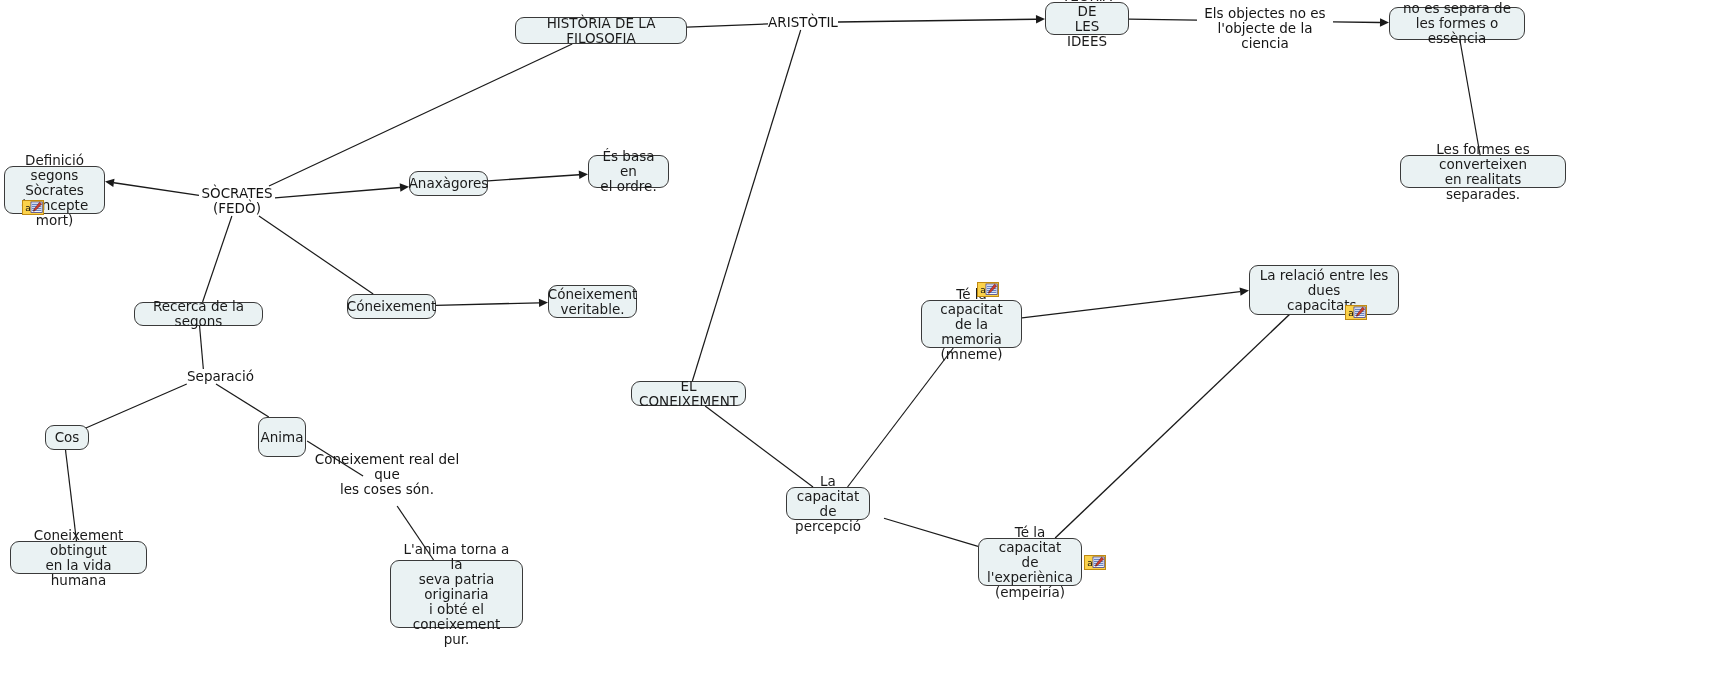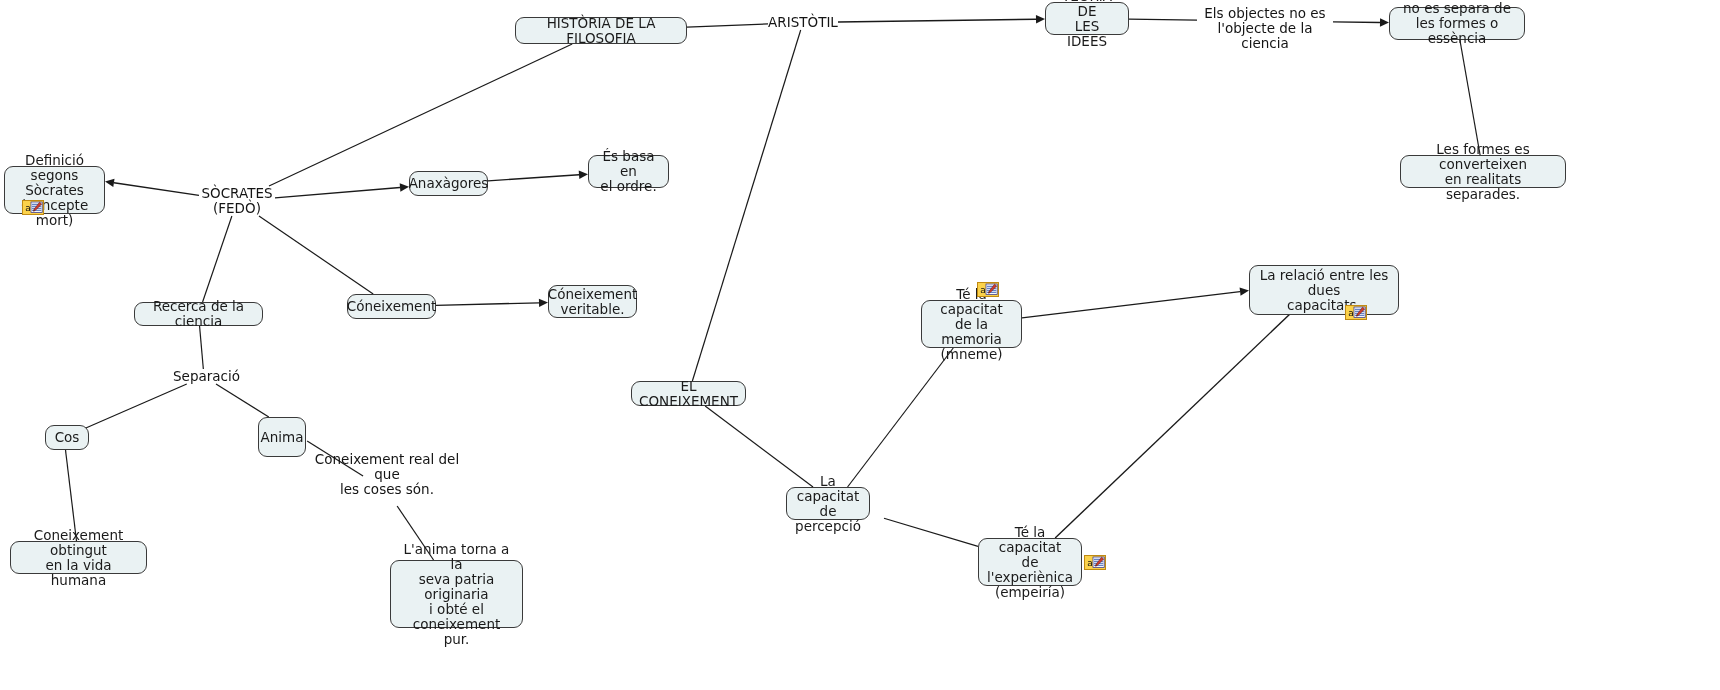--- a/index.html
+++ b/index.html
@@ -157,21 +157,21 @@
 en realitats separades.</div>
       <div class="node" style="left: 4px; top: 150px; width: 101px; height: 48px; margin-top: 16px;">Definició segons
 Sòcrates
 (concepte mort)</div>
       <div class="node" style="left: 409px; top: 171px; width: 79px; height: 25px;">Anaxàgores</div>
       <div class="node" style="left: 588px; top: 155px; width: 81px; height: 33px;">És basa en
 el ordre.</div>
       <div class="node" style="left: 347px; top: 294px; width: 89px; height: 25px;">Cóneixement</div>
       <div class="node" style="left: 548px; top: 285px; width: 89px; height: 33px;">Cóneixement
 veritable.</div>
-      <div class="node" style="left: 134px; top: 302px; width: 129px; height: 24px;">Recerca de la ciencia</div>
+      <div class="node" style="left: 134px; top: 302px; width: 129px; height: 24px;">Recerca de la segons</div>
       <div class="node" style="left: 45px; top: 425px; width: 44px; height: 25px;">Cos</div>
       <div class="node" style="left: 258px; top: 417px; width: 48px; height: 40px;">Anima</div>
       <div class="node" style="left: 10px; top: 541px; width: 137px; height: 33px;">Coneixement obtingut
 en la vida humana</div>
       <div class="node" style="left: 390px; top: 560px; width: 133px; height: 68px;">L'anima torna a la
 seva patria originaria
 i obté el coneixement
 pur.</div>
       <div class="node" style="left: 631px; top: 381px; width: 115px; height: 25px;">EL CONEIXEMENT</div>
       <div class="node" style="left: 921px; top: 300px; width: 101px; height: 48px;">Té la capacitat
@@ -184,21 +184,21 @@
 (empeiría)</div>
       <div class="node" style="left: 1249px; top: 265px; width: 150px; height: 50px;">La relació entre les dues
 capacitats.</div>
     </div>
   <div id="label-layer">
       <div class="linklabel" style="left: 768px; top: 15px; width: 70px;">ARISTÒTIL</div>
       <div class="linklabel" style="left: 199px; top: 186px; width: 76px;">SÒCRATES
 (FEDÒ)</div>
       <div class="linklabel" style="left: 1197px; top: 6px; width: 136px;">Els objectes no es
 l'objecte de la ciencia</div>
-      <div class="linklabel" style="left: 173px; top: 369px; width: 62px; text-align: right;">Separació</div>
+      <div class="linklabel" style="left: 187px; top: 369px; width: 62px; text-align: right;">Separació</div>
       <div class="linklabel" style="left: 312px; top: 452px; width: 150px;">Coneixement real del que
 les coses són.</div>
     </div>
   <div id="icon-layer">
       <span class="note-icon" style="left: 22px; top: 200px;">
         <svg width="22" height="15" viewBox="0 0 22 15" xmlns="http://www.w3.org/2000/svg">
           <rect x="0.5" y="0.5" width="21" height="14" fill="#fbd24b" stroke="#c08a12"></rect>
           <text x="3.2" y="11" font-family="DejaVu Sans, sans-serif" font-size="9" fill="#111">a</text>
           <rect x="9" y="2" width="11.2" height="10.5" fill="#f4f7fc" stroke="#2a2a8c" stroke-width="0.7"></rect>
           <line x1="10" y1="4.3" x2="19.3" y2="4.3" stroke="#2f56b0" stroke-width="0.9"></line>

